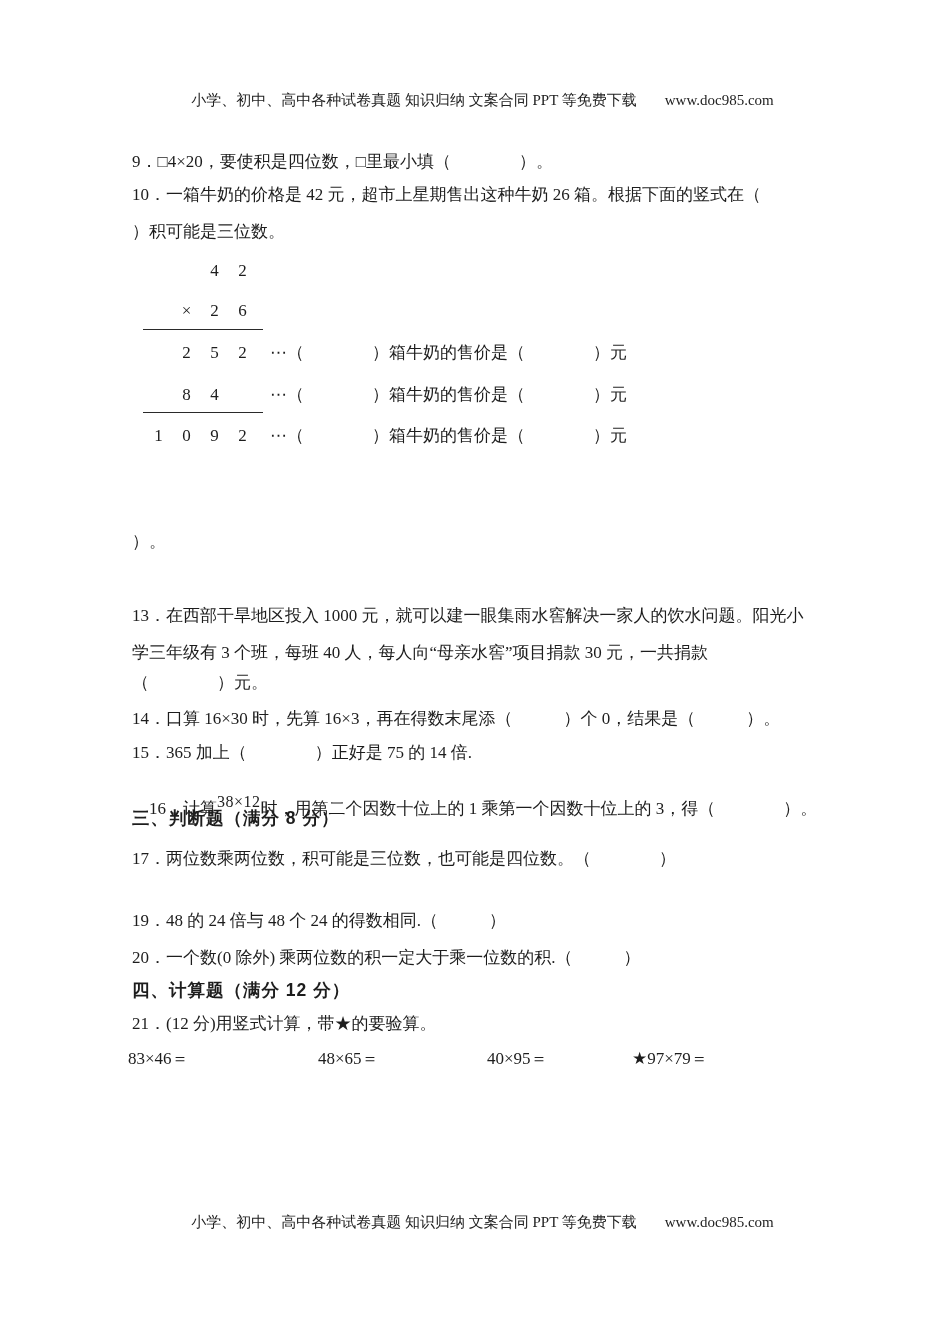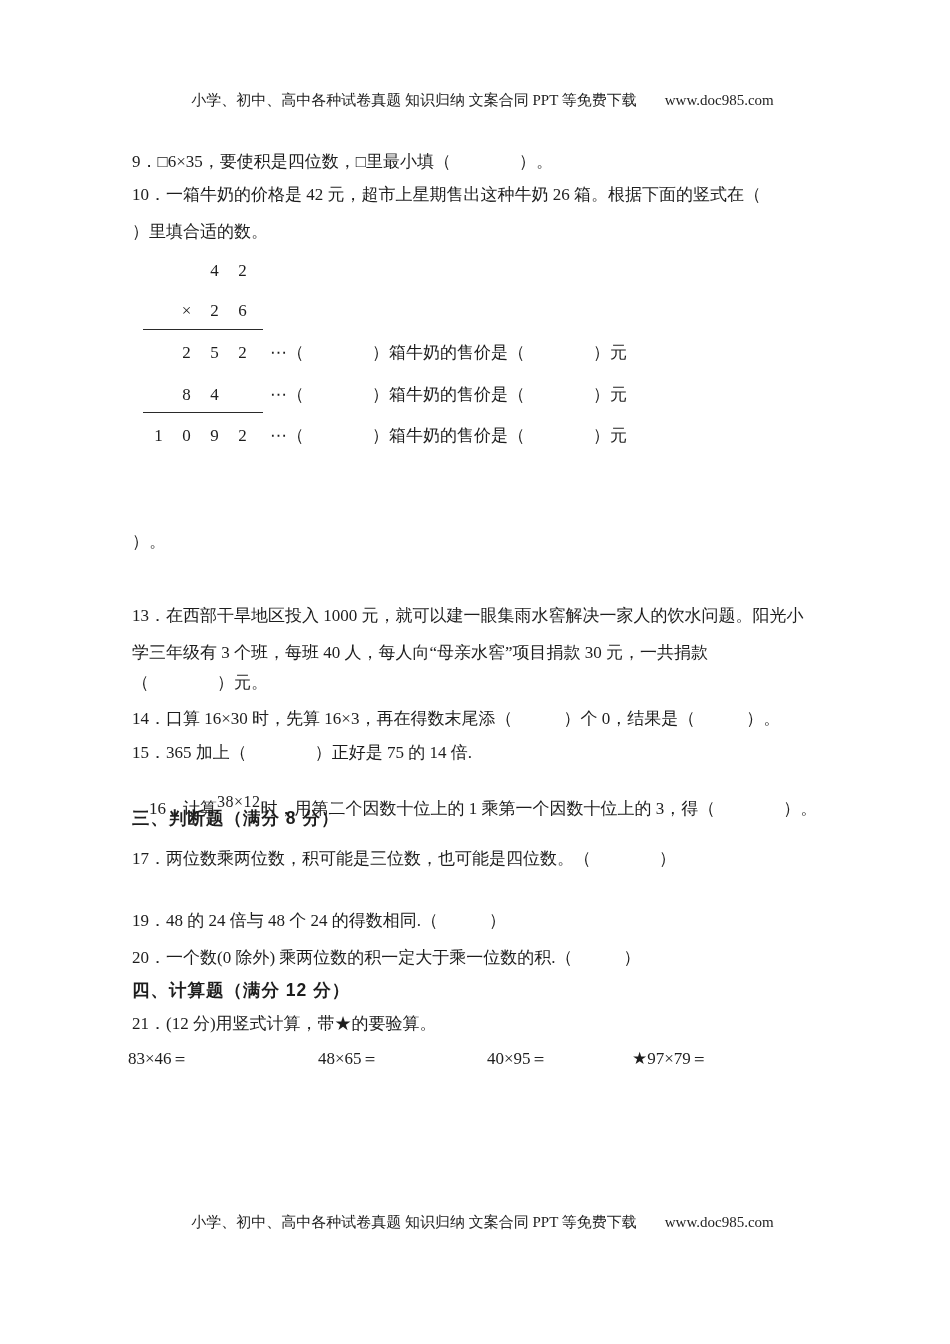--- a/index.html
+++ b/index.html
@@ -49,24 +49,24 @@
 </style>
 </head>
 <body>
 
 <div class="page">
 
   <div class="line hf" style="top:64px">
     <span>小学、初中、高中各种试卷真题 知识归纳 文案合同 PPT 等免费下载</span><span class="url">www.doc985.com</span>
   </div>
 
-  <div class="line" style="top:150px">9．□6×35，要使积是四位数，□里最小填（　　　　）。</div>
+  <div class="line" style="top:150px">9．□4×20，要使积是四位数，□里最小填（　　　　）。</div>
 
   <div class="line" style="top:183px">10．一箱牛奶的价格是 42 元，超市上星期售出这种牛奶 26 箱。根据下面的竖式在（</div>
-  <div class="line" style="top:220px">）里填合适的数。</div>
+  <div class="line" style="top:220px">）积可能是三位数。</div>
 
   <div>
     <div class="mrow" style="top:259px">
       <span class="mc c3">4</span>
       <span class="mc c4">2</span>
     </div>
     <div class="mrow" style="top:299px">
       <span class="mc c2">×</span>
       <span class="mc c3">2</span>
       <span class="mc c4">6</span>

